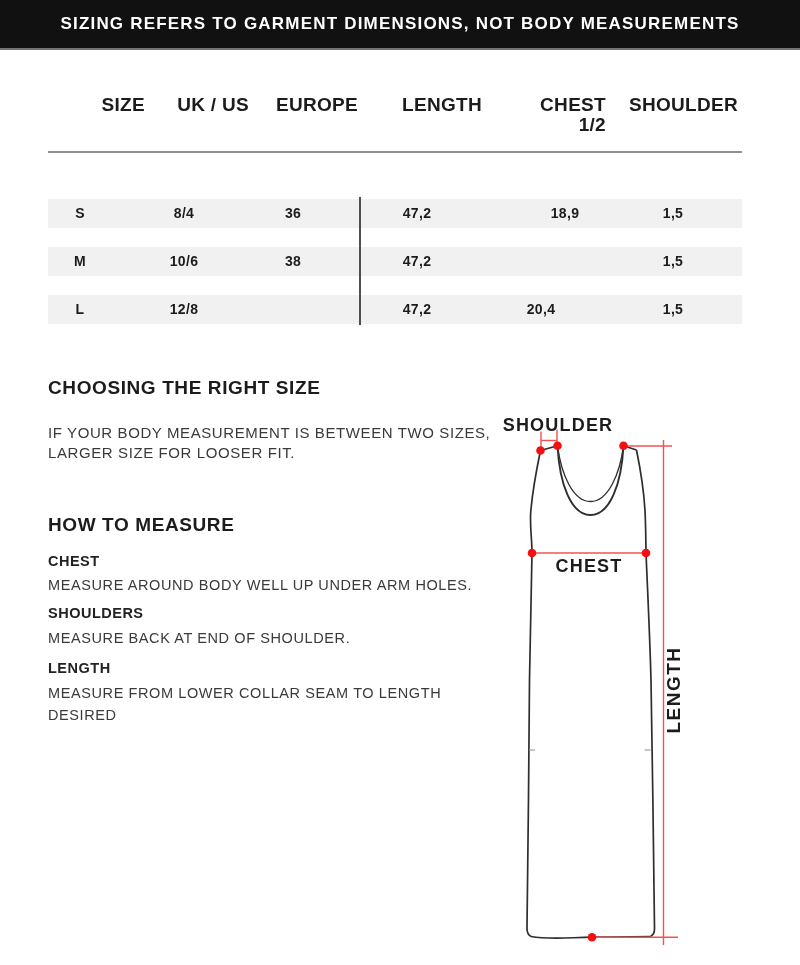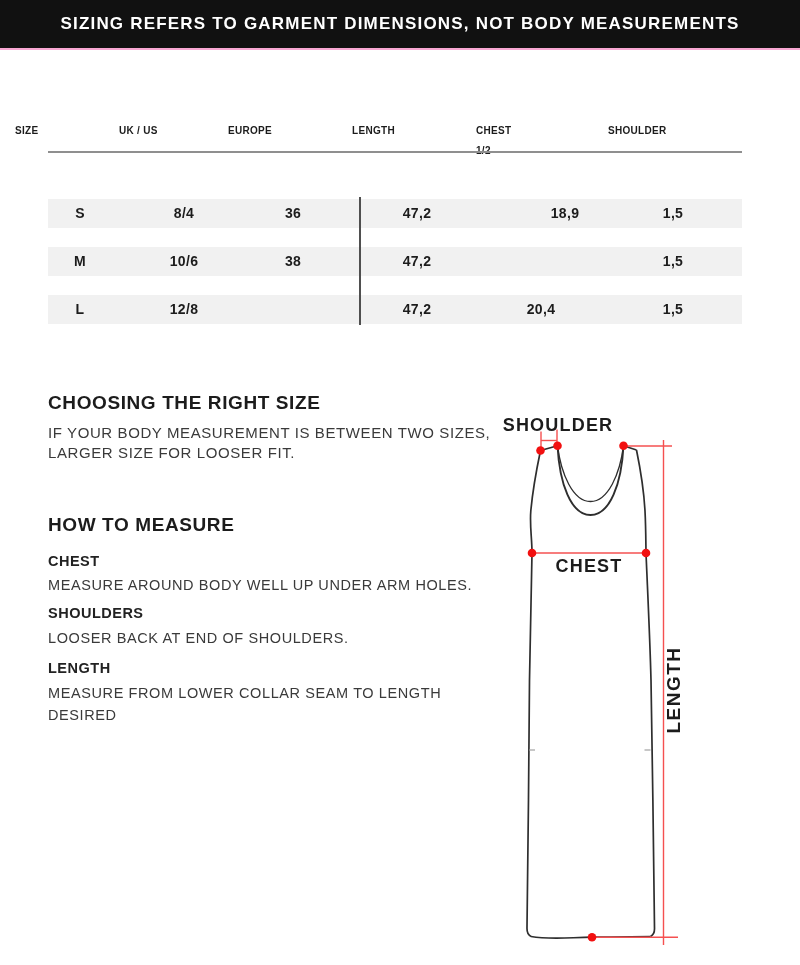--- a/index.html
+++ b/index.html
@@ -1,26 +1,26 @@
 <!DOCTYPE html>
 <html><head>
 <meta charset="utf-8">
 <style>
   html,body{margin:0;padding:0;background:#fff;}
   .page{position:relative;width:800px;height:965px;background:#ffffff;overflow:hidden;
         font-family:"Liberation Sans", sans-serif;color:#1f1f1f;}
 
   
   .banner{position:absolute;left:0;top:0;width:800px;height:48px;background:#111111;
-          border-bottom:2px solid #f9a8d4;display:flex;align-items:center;justify-content:center;}
+          border-bottom:2px solid #737373;display:flex;align-items:center;justify-content:center;}
   .banner span{color:#ffffff;font-size:17px;font-weight:bold;letter-spacing:1.2px;white-space:nowrap;}
 
   
-  .hcell{position:absolute;width:130px;text-align:left;font-size:10px;font-weight:bold;
-         color:#1c1c1c;letter-spacing:.3px;line-height:20px;margin-top:26px;}
+  .hcell{position:absolute;width:130px;text-align:right;font-size:19px;font-weight:bold;
+         color:#1c1c1c;letter-spacing:.3px;line-height:20px;}
   .hrule{position:absolute;left:48px;top:151px;width:694px;height:2px;background:#8f8f8f;}
   .trow{position:absolute;left:48px;width:694px;height:29px;background:#f1f1f1;}
   .tcell{position:absolute;width:130px;top:0;height:29px;line-height:29px;text-align:center;
          font-size:14px;font-weight:bold;color:#1c1c1c;letter-spacing:.3px;}
   .vdivider{position:absolute;left:359px;top:197px;width:2px;height:128px;background:#4f4f4f;}
 
   
   .h-section{position:absolute;left:48px;font-size:19px;font-weight:bold;color:#1c1c1c;
              letter-spacing:.6px;white-space:nowrap;}
   .bodyline{position:absolute;left:48px;font-size:15px;color:#3a3a3a;letter-spacing:.6px;
@@ -92,36 +92,36 @@
   <div class="trow" style="top:295px">
     <div class="tcell" style="left:-33px">L</div>
     <div class="tcell" style="left:71px">12/8</div>
     <div class="tcell" style="left:304px">47,2</div>
     <div class="tcell" style="left:428px">20,4</div>
     <div class="tcell" style="left:560px">1,5</div>
   </div>
 
   <div class="vdivider"></div>
 
-  <div class="h-section" style="top:392px">CHOOSING THE RIGHT SIZE</div>
+  <div class="h-section" style="top:377px">CHOOSING THE RIGHT SIZE</div>
   <div class="bodyline" style="top:423px">
     <div>IF YOUR BODY MEASUREMENT IS BETWEEN TWO SIZES,</div>
     <div>LARGER SIZE FOR LOOSER FIT.</div>
   </div>
 
   <div class="h-section" style="top:514px">HOW TO MEASURE</div>
 
   <div class="sublabel" style="top:553px">CHEST</div>
   <div class="subtext" style="top:574px">
     <div>MEASURE AROUND BODY WELL UP UNDER ARM HOLES.</div>
   </div>
 
   <div class="sublabel" style="top:605px">SHOULDERS</div>
   <div class="subtext" style="top:627px">
-    <div>LOOSER BACK AT END OF SHOULDERS.</div>
+    <div>MEASURE BACK AT END OF SHOULDER.</div>
   </div>
 
   <div class="sublabel" style="top:660px">LENGTH</div>
   <div class="subtext" style="top:682px">
     <div>MEASURE FROM LOWER COLLAR SEAM TO LENGTH</div>
     <div>DESIRED</div>
   </div>
 
   <svg class="diagram" width="320" height="560" viewBox="0 0 320 560">
 

